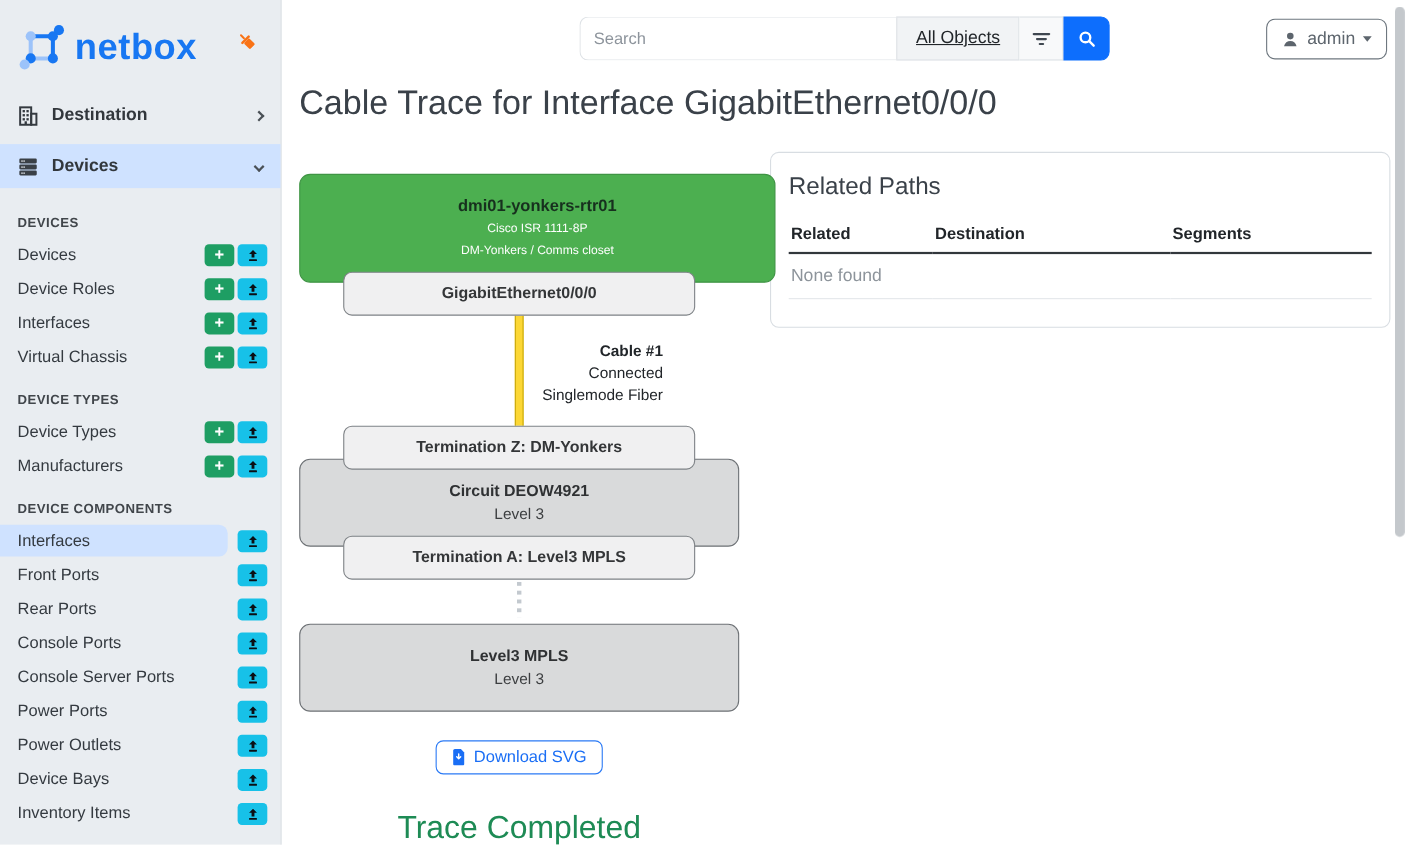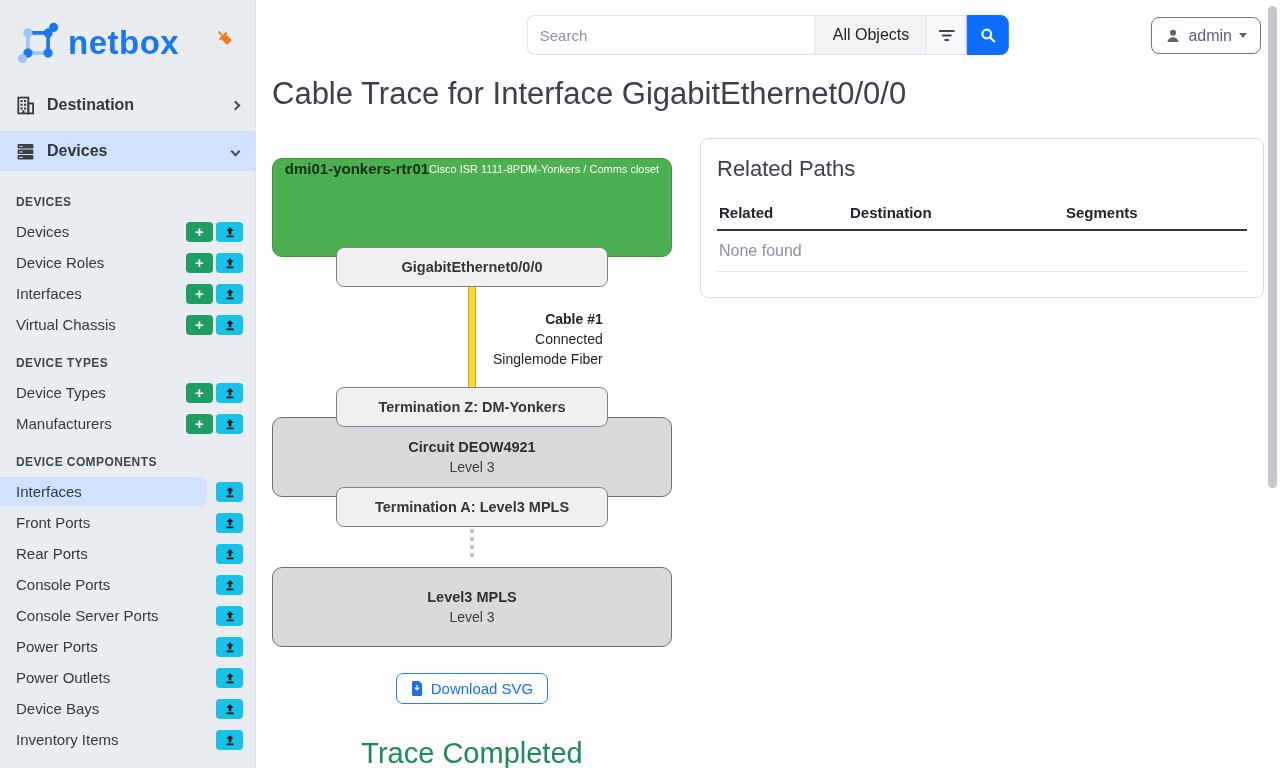--- a/index.html
+++ b/index.html
@@ -25,37 +25,37 @@
   .btns { position:absolute; right:12px; top:50%; transform:translateY(-50%); display:flex; gap:3px; }
   .badd { width:27px; height:20px; border:none; border-radius:4px; background:#1e9e63; color:#fff; font-size:15px; font-weight:bold; line-height:1; display:flex; align-items:center; justify-content:center; cursor:pointer; }
   .bimp { width:27px; height:20px; border:none; border-radius:4px; background:#17c1e8; display:flex; align-items:center; justify-content:center; cursor:pointer; }
 
   
   .main { flex:1; position:relative; }
   .topbar { height:70px; position:relative; }
   .searchgroup { position:absolute; left:50%; transform:translateX(-50%); top:15px; display:flex; height:40px; }
   .search-input { width:288px; border:1px solid #dee2e6; border-right:none; border-radius:8px 0 0 8px; padding:12px 12px; font-size:15px; color:#4c1d95; outline:none; font-family:inherit; }
   .search-input::placeholder { color:#8d949c; }
-  .scope { display:flex; align-items:center; padding:0 17px; background:#f1f3f5; border:1px solid #dee2e6; font-size:16px; color:#212529; cursor:pointer; white-space:nowrap; }
+  .scope { display:flex; align-items:center; padding:0 17px; background:#f1f3f5; border:1px solid #dee2e6; font-size:16px; color:#212529; cursor:pointer; white-space:nowrap;text-decoration:underline; }
   .filterbtn { width:40px; background:#f8f9fa; border:1px solid #dee2e6; border-left:none; display:flex; align-items:center; justify-content:center; cursor:pointer; }
   .searchbtn { width:42px; background:#0d6efd; border:1px solid #0d6efd; border-radius:0 8px 8px 0; display:flex; align-items:center; justify-content:center; cursor:pointer; }
   .adminbtn { position:absolute; right:19px; top:17px; height:37px; padding:0 13px; background:#fff; border:1px solid #6e777f; border-radius:8px; display:flex; align-items:center; gap:7px; font-size:16px; color:#5d656d; cursor:pointer; font-family:inherit; }
   .caret { width:0; height:0; border-left:4.5px solid transparent; border-right:4.5px solid transparent; border-top:5px solid #5d656d; }
   h1.page-title { margin:4px 0 0 16px; font-size:31px; font-weight:400; color:#3a4149; line-height:40px; }
 
   .content { display:flex; align-items:flex-start; padding:0 16px; margin-top:24px; }
 
   
   .trace { width:400px; margin-top:20px; }
   .node { border-radius:10px; text-align:center; position:relative; cursor:pointer; }
-  .node-big { width:400px; height:99px; display:flex; justify-content:center; z-index:1; }
+  .node-big { width:433px; height:99px; display:flex; flex-direction:column; justify-content:center; z-index:1; }
   .node-green { background:#4caf50; border:1px solid #3f9444; }
   .g-title { font-size:15px; font-weight:bold; color:#17301e; line-height:20px; }
   .g-sub { font-size:11px; color:#fdfefd; line-height:20px; }
-  .node-slim { width:272px; height:40px; margin:0 auto; background:#f0f0f1; border:1px solid #7e8286; border-radius:8px; display:flex; align-items:center; justify-content:center; font-size:14.5px; font-weight:bold; color:#343638; position:relative; z-index:2; cursor:pointer; }
+  .node-slim { width:320px; height:40px; margin:0 auto; background:#f0f0f1; border:1px solid #7e8286; border-radius:8px; display:flex; align-items:center; justify-content:center; font-size:14.5px; font-weight:bold; color:#343638; position:relative; z-index:2; cursor:pointer; }
   .overlap-up { margin-top:-10px; }
   .node-gray { width:400px; height:80px; background:#d9dadb; border:1px solid #6d7175; display:flex; flex-direction:column; justify-content:center; z-index:1; }
   .n-title { font-size:14.5px; font-weight:bold; color:#2f3133; line-height:20px; }
   .n-sub { font-size:14px; color:#3c3e40; line-height:20px; }
   .cable-row { height:100px; position:relative; }
   .cable-line { position:absolute; left:50%; transform:translateX(-50%); top:0; bottom:0; width:8px; background:#fcd735; border-left:1.5px solid #c9a90c; border-right:1.5px solid #c9a90c; }
   .cable-info { position:absolute; left:calc(50% + 21px); top:22px; text-align:right; font-size:14px; color:#212529; line-height:20px; }
   .cable-name { font-weight:bold; }
   .dotted-row { height:40px; position:relative; }
   .dotted-line { position:absolute; left:50%; transform:translateX(-50%); top:2px; height:32px; width:4px;

